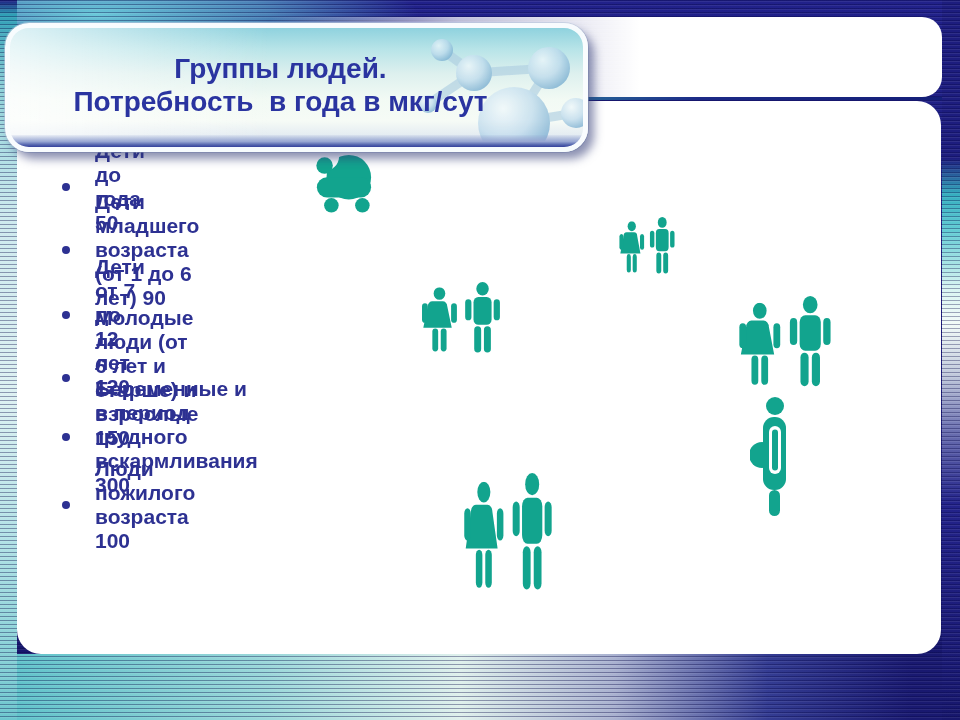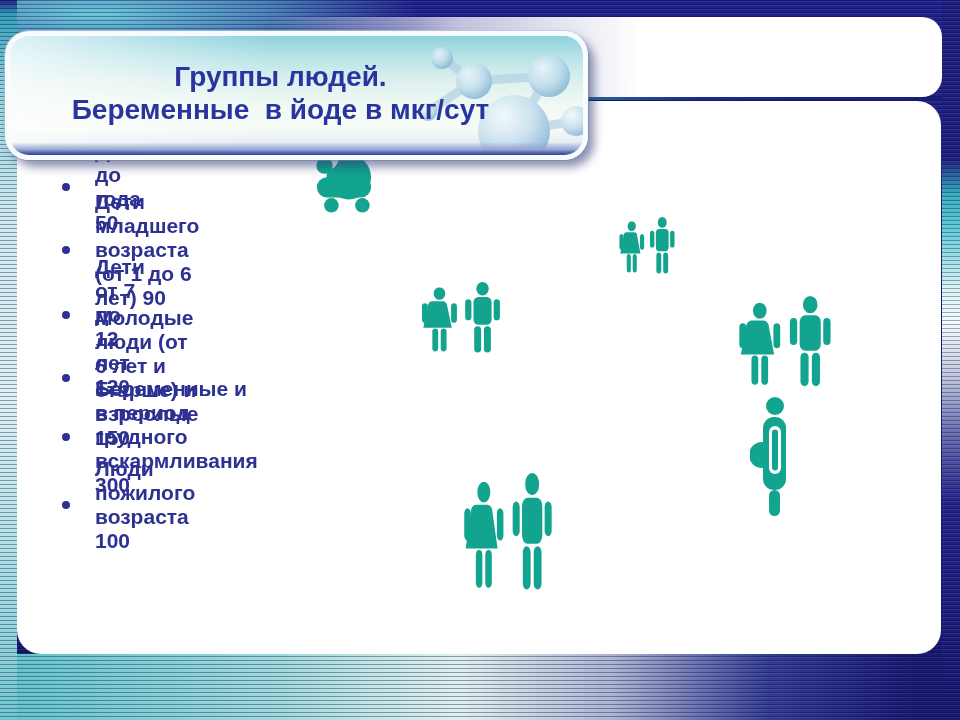--- a/index.html
+++ b/index.html
@@ -23,21 +23,21 @@
       linear-gradient(to bottom,#1d1d7e 0%,#1d1d7e 22%,#35aec0 27%,#62ccd4 32%,#d8f4f2 40%,#f2fbf8 45%,#c2cadc 52%,#6a6fb0 60%,#23238a 70%,#17176c 100%);
   }
   .top-band{position:absolute;left:270px;top:17px;width:672px;height:80px;z-index:2;
     background:linear-gradient(to right, rgba(255,255,255,0) 0%, rgba(255,255,255,0.72) 28%, #ffffff 55%);
     border-radius:0 20px 20px 0;}
   .sep-line{position:absolute;left:540px;top:97px;width:402px;height:3px;z-index:3;
     background:linear-gradient(to right,#2a7aa0,#1c2a86 40%,#141f78);}
   .panel{position:absolute;left:17px;top:101px;width:924px;height:553px;background:#ffffff;
     border-radius:24px;z-index:2;}
   
-  .title-box{position:absolute;left:5px;top:31px;width:573px;height:119px;z-index:4;
+  .title-box{position:absolute;left:5px;top:23px;width:573px;height:119px;z-index:4;
     border:5px solid rgba(249,252,254,0.97);border-radius:24px;overflow:hidden;
     background:
       linear-gradient(to right, rgba(255,255,255,0.7), rgba(255,255,255,0) 45%),
       linear-gradient(to bottom,#8fd2de 0%,#b8e4e8 18%,#ddf0ee 38%,#f2faf4 60%,#f6fbf6 78%,#e4ecf2 90%,#c8d4e8 100%);
     box-shadow:6px 7px 10px rgba(45,55,115,0.55), 0 0 0 1px rgba(190,205,225,0.6);}
   .title-strip{position:absolute;left:0;bottom:0;width:100%;height:12px;
     background:linear-gradient(to bottom, rgba(140,156,204,0.1) 0%, #97a6d2 55%, #5264ae 82%, #35419c 100%);}
   .molecule{position:absolute;right:-6px;top:0;height:119px;width:265px;opacity:0.72;pointer-events:none;}
   .title-text{position:relative;z-index:2;height:100%;display:flex;flex-direction:column;justify-content:center;
     align-items:center;padding:4px 46px 10px 14px;box-sizing:border-box;
@@ -176,18 +176,18 @@
         <circle cx="190" cy="95" r="36"></circle>
         <circle cx="225" cy="40" r="21"></circle>
         <circle cx="150" cy="45" r="18"></circle>
         <circle cx="252" cy="85" r="15"></circle>
         <circle cx="118" cy="22" r="11"></circle>
         <circle cx="104" cy="76" r="9"></circle>
       </g>
     </svg>
     <div class="title-text">
       <span class="tline">Группы людей.</span>
-      <span class="tline">Беременные  в йоде в мкг/сут</span>
+      <span class="tline">Потребность  в года в мкг/сут</span>
     </div>
     <div class="title-strip"></div>
   </div>
 
 </div>
 
 </body></html>

